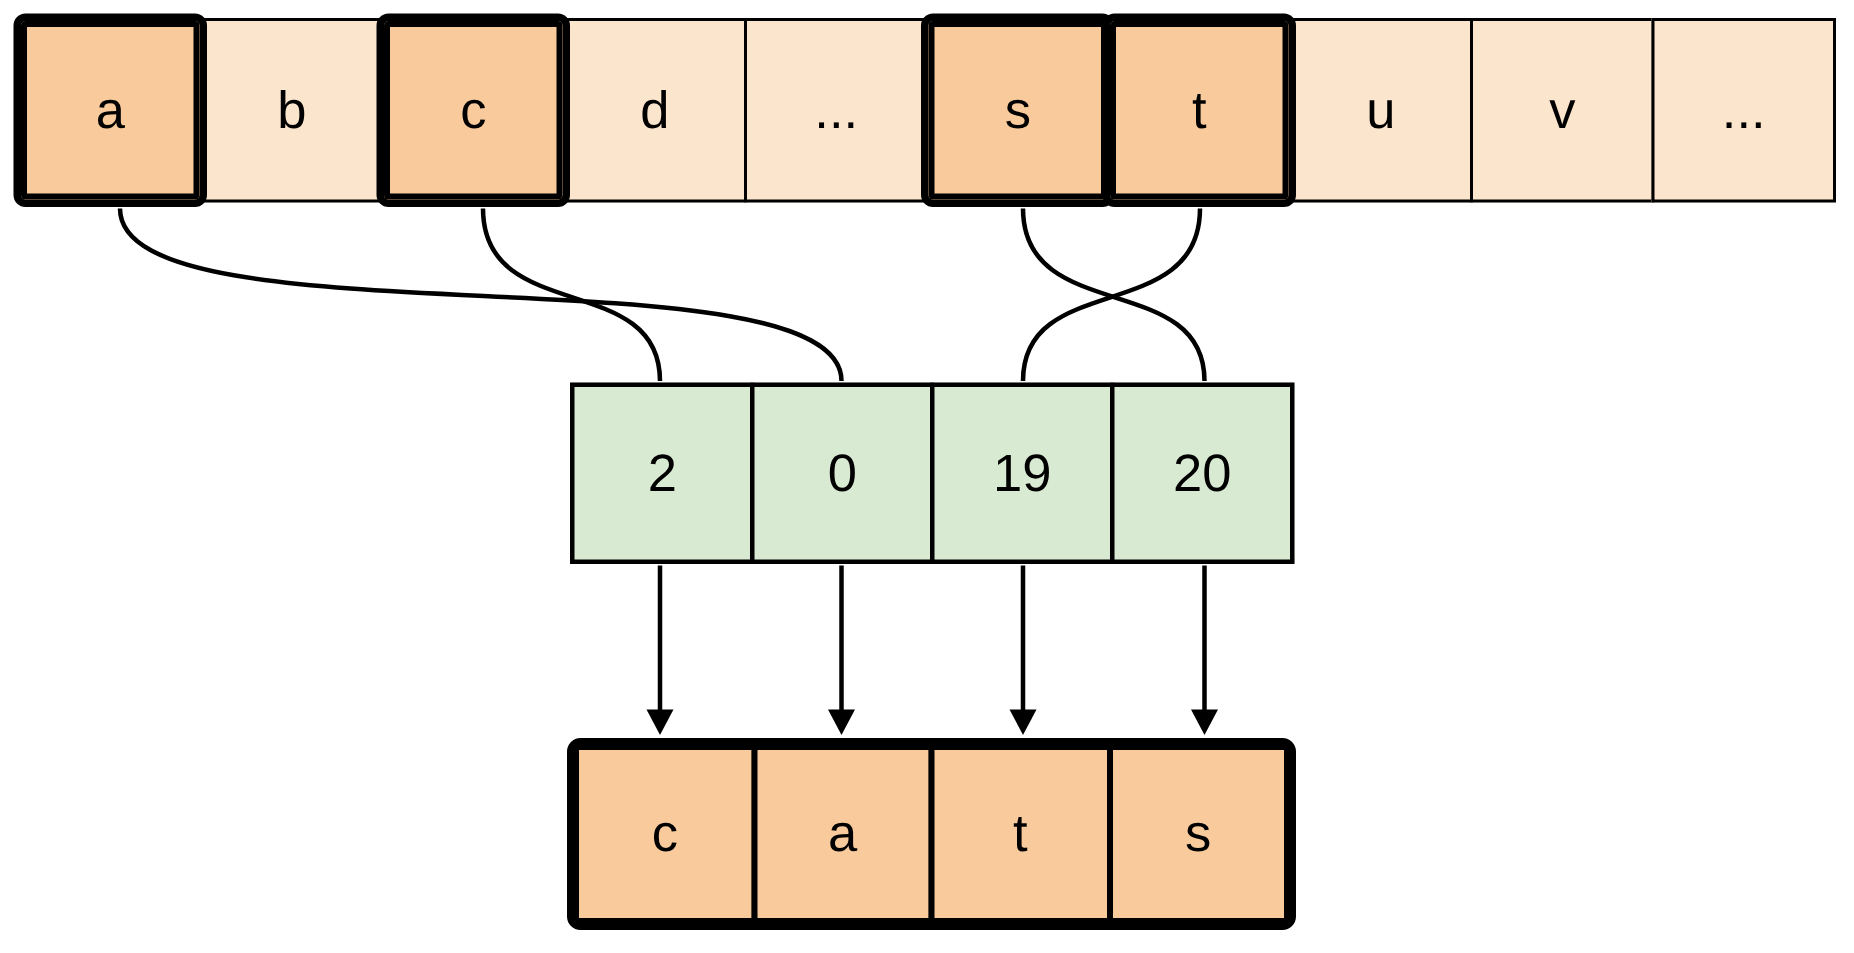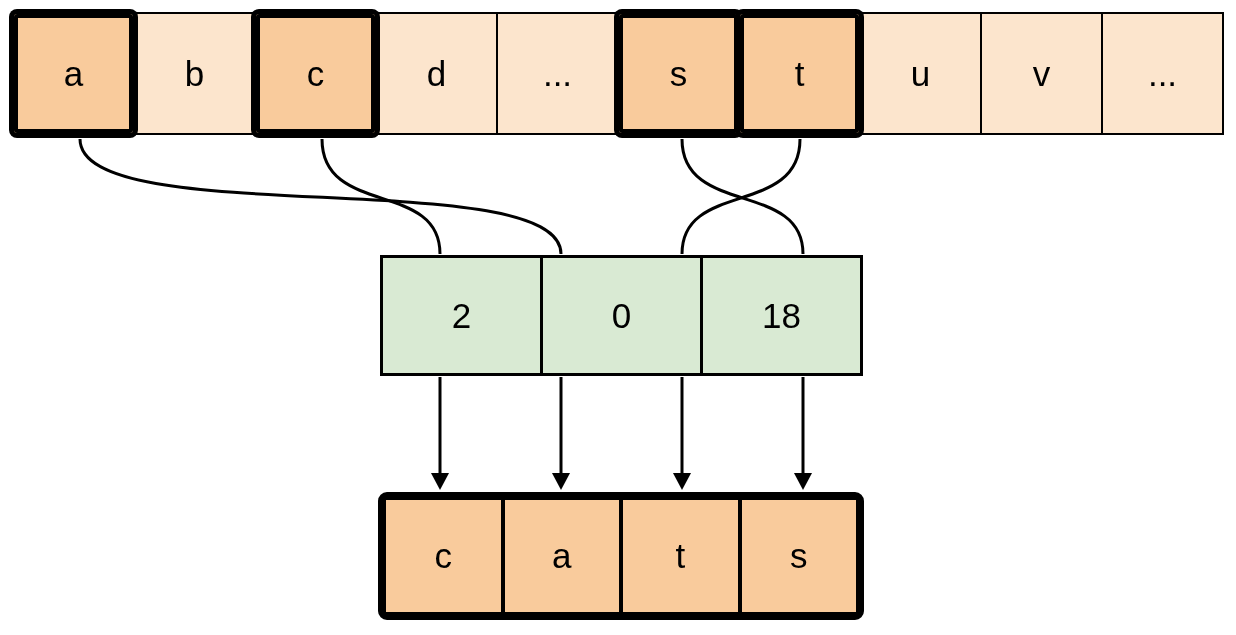--- a/index.html
+++ b/index.html
@@ -84,21 +84,22 @@
     <div class="cell hl">s</div>
     <div class="cell hl">t</div>
     <div class="cell">u</div>
     <div class="cell">v</div>
     <div class="cell">...</div>
   </div>
 
   <div class="row index-row">
     <div class="cell">2</div>
     <div class="cell">0</div>
-    <div class="cell">18</div>
+    <div class="cell">19</div>
+    <div class="cell">20</div>
   </div>
 
   <div class="row output-row">
     <div class="cell">c</div>
     <div class="cell">a</div>
     <div class="cell">t</div>
     <div class="cell">s</div>
   </div>
 
   <svg class="overlay" viewBox="0 0 1236 635">

